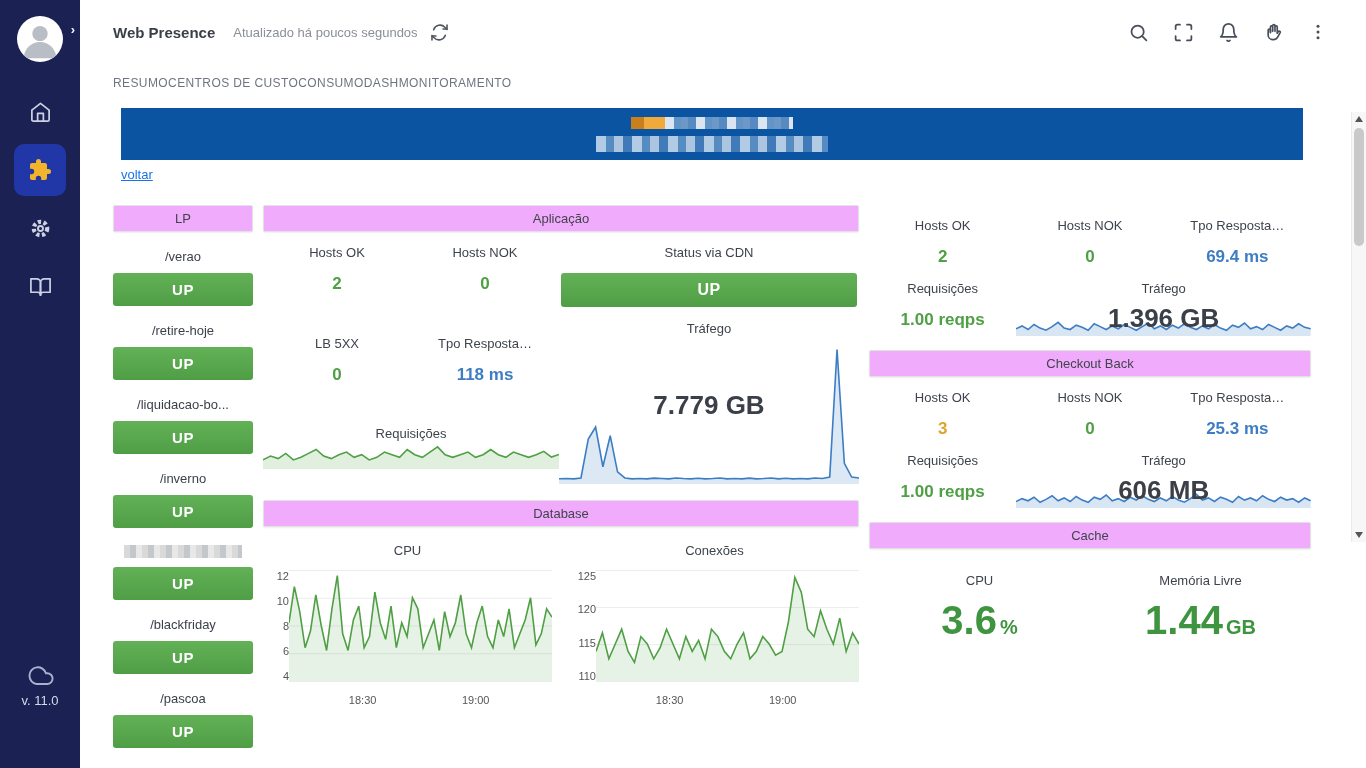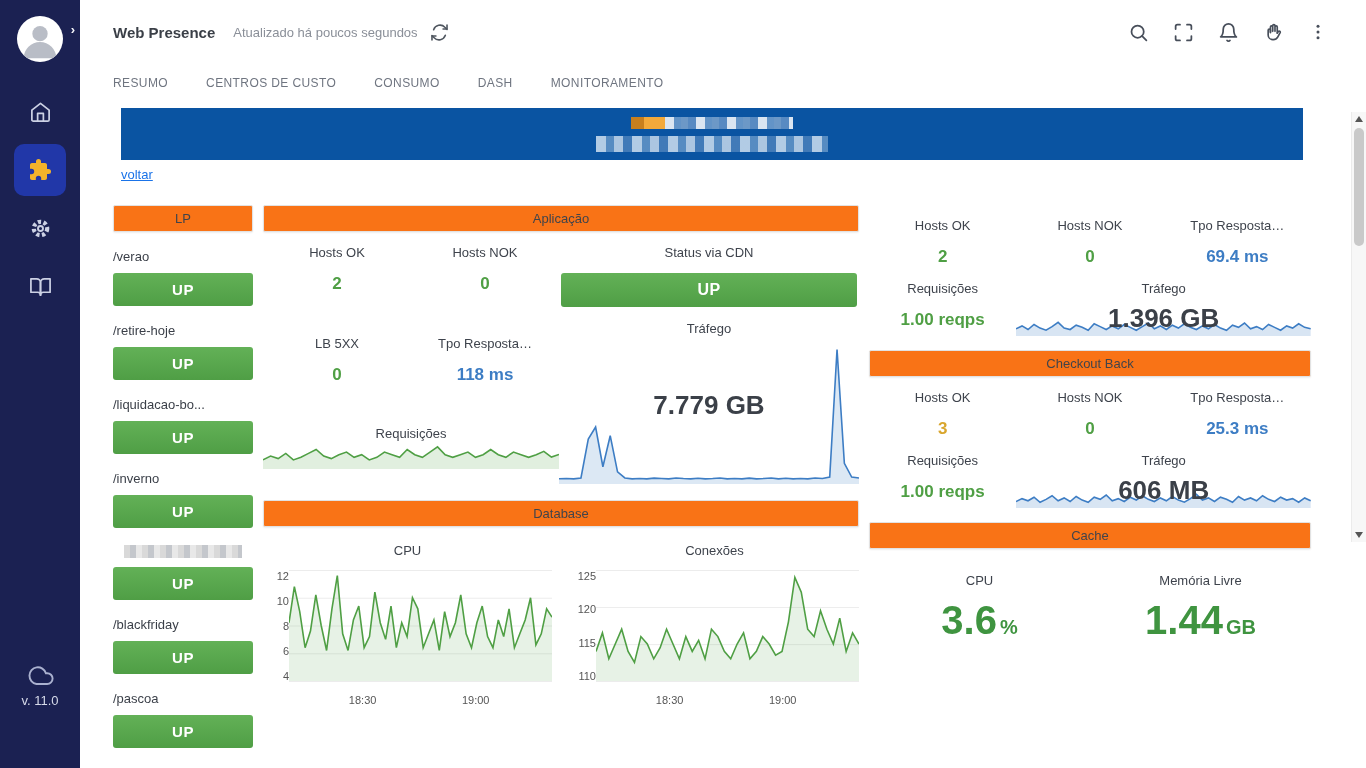--- a/index.html
+++ b/index.html
@@ -24,21 +24,21 @@
 
   
   .main { margin-left:80px; height:542px; position:relative; background:#fff; }
   .topbar { height:64px; display:flex; align-items:center; padding:0 38px 0 33px; }
   .app-title { font-size:15px; font-weight:bold; color:#3a3f47; }
   .updated { margin-left:18px; font-size:13px; color:#8a8f98; }
   .refresh { margin-left:12px; color:#4f565f; cursor:pointer; }
   .top-icons { margin-left:auto; display:flex; align-items:center; gap:24px; color:#474e5a; }
   .top-icons .icon { cursor:pointer; }
 
-  .tabs { display:flex; gap:38px; padding:12px 33px 16px; }
+  .tabs { display:flex; padding:12px 33px 16px; }
   .tab { font-size:12px; letter-spacing:.4px; color:#6f7580; cursor:pointer; }
 
   .content { padding:2px 55px 0 33px; }
 
   
   .banner { margin:0 8px; height:52px; background:#0a54a2; display:flex; flex-direction:column;
     align-items:center; justify-content:center; gap:7px; }
   .pixrow { display:flex; align-items:center; filter:blur(.4px); }
   .pix-orange { width:13px; height:12px; background:#c87f1e; }
   .pix-amber { width:21px; height:12px; background:#f2a93b; }
@@ -46,26 +46,26 @@
     background:repeating-linear-gradient(90deg, rgba(255,255,255,.85) 0 9px, rgba(173,200,230,.55) 9px 16px,
       rgba(255,255,255,.4) 16px 23px, rgba(140,175,215,.6) 23px 31px); }
   .pix-blocks2 { width:232px; height:16px;
     background:repeating-linear-gradient(90deg, rgba(220,233,246,.8) 0 10px, rgba(150,185,220,.55) 10px 18px,
       rgba(240,246,252,.7) 18px 27px, rgba(120,160,205,.5) 27px 36px); }
   .back-link { display:inline-block; margin:7px 0 0 8px; font-size:13px; color:#1a73e8;
     text-decoration:underline; cursor:pointer; }
 
   
   .grid { display:grid; grid-template-columns:140px 596px 442px; gap:10px; margin-top:22px; align-items:start; }
-  .panel-title { height:27px; border:1px solid #e2e2e2; border-radius:2px; background:#f97316;
+  .panel-title { height:27px; border:1px solid #e2e2e2; border-radius:2px; background:#f0abfc;
     box-shadow:0 1px 2px rgba(0,0,0,.07); display:flex; align-items:center; justify-content:center;
     font-size:13px; color:#41444b; cursor:pointer; }
 
   
-  .lp-item { text-align:left; }
+  .lp-item { text-align:center; }
   .lp-path { font-size:13px; color:#3a3f48; margin:17px 0 9px; }
   .lp-path.redacted { height:13px; width:118px; margin:17px auto 9px;
     background:repeating-linear-gradient(90deg,#d9d9d9 0 6px,#c4c7cc 6px 12px,#e8e8e8 12px 18px); }
   .up-btn { width:100%; height:33px; border:none; border-radius:3px; color:#fff; font-weight:bold;
     font-size:15px; letter-spacing:.5px; background:linear-gradient(180deg,#63b157,#4f9e45);
     display:flex; align-items:center; justify-content:center; cursor:pointer; }
 
   
   .stat { text-align:center; }
   .lbl { font-size:13px; color:#3e434c; }

